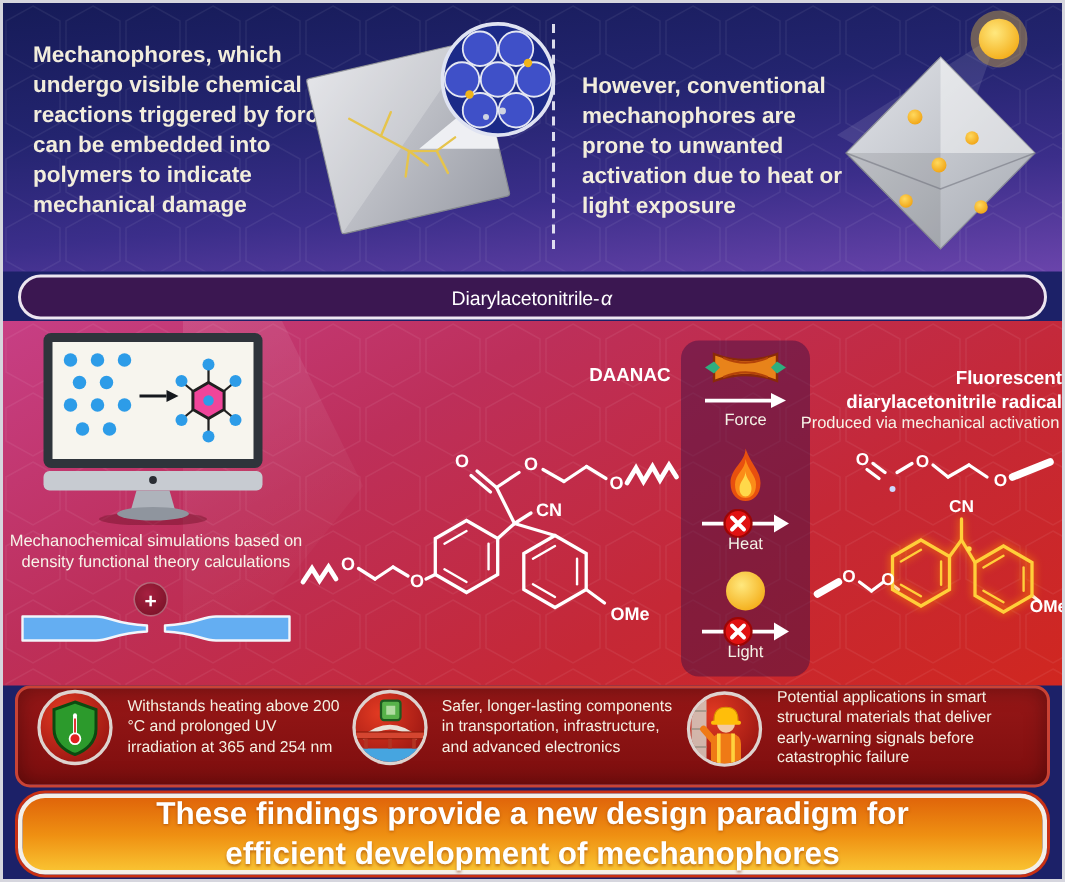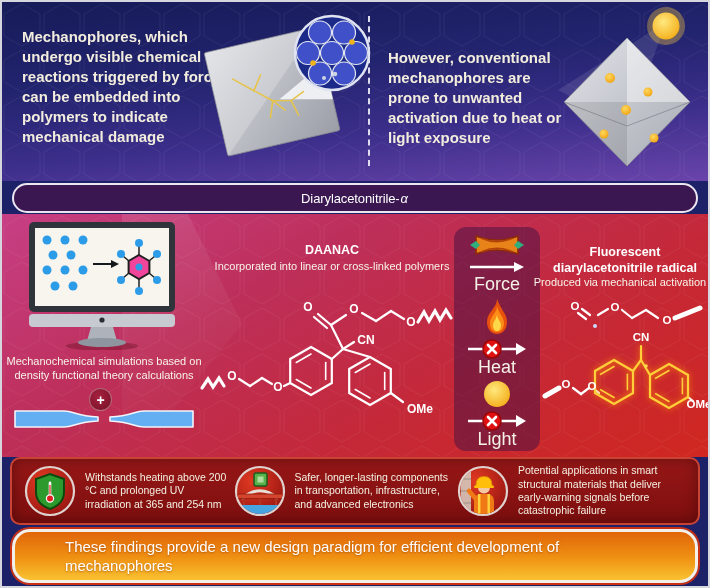--- a/index.html
+++ b/index.html
@@ -31,46 +31,46 @@
   .mid-chevron{position:absolute;left:120px;top:0;width:120px;height:200px;
     background:linear-gradient(150deg,rgba(255,255,255,.10),rgba(255,255,255,0));
     clip-path:polygon(0 0,55% 0,100% 55%,40% 100%,0 100%);}
   .caption{position:absolute;color:#f7f3e8;text-align:center;font-size:11px;line-height:1.3;}
   .sim-caption{left:4px;top:140px;width:196px;}
   .exp-caption{left:10px;top:219px;width:184px;font-size:11.5px;}
   .plus-circle{position:absolute;left:87px;top:174px;width:21px;height:21px;border-radius:50%;
     background:radial-gradient(circle at 40% 35%,#a62040,#741024);
     border:1px solid rgba(255,255,255,.35);
     color:#fff;font-weight:700;font-size:14px;display:flex;align-items:center;justify-content:center;}
-  .col-title{position:absolute;color:#fff;font-weight:700;font-size:12.5px;text-align:center;line-height:1.25;}
+  .col-title{position:absolute;color:#fff;font-weight:700;font-size:12.5px;text-align:right;line-height:1.25;}
   .daanac-title{left:215px;top:29px;width:230px;}
   .daanac-subtitle{left:203px;top:45px;width:254px;}
   .radical-title{left:540px;top:31px;width:166px;}
   .radical-subtitle{left:526px;top:61px;width:184px;}
   .stimuli-band{position:absolute;left:452px;top:13px;width:86px;height:224px;
     background:rgba(50,14,68,.45);border-radius:12px;}
-  .stim-label{position:absolute;left:452px;width:86px;text-align:center;color:#f4f1e6;font-size:18px;}
+  .stim-label{position:absolute;left:452px;width:86px;text-align:center;color:#f4f1e6;font-size:11px;}
   svg text{font-family:"Liberation Sans",sans-serif;}
   
   .benefits-band{position:absolute;left:8px;top:455px;width:690px;height:68px;box-sizing:border-box;
     background:linear-gradient(180deg,#971717 0%,#7d0e0e 100%);
     border:2px solid #c94335;border-radius:10px;
-    display:flex;align-items:center;justify-content:space-between;padding:12px 12px;
+    display:flex;align-items:flex-start;justify-content:space-between;padding:0 12px;
     box-shadow:inset 0 0 14px rgba(0,0,0,.35);}
   .benefit-item{display:flex;align-items:center;gap:9px;}
   .benefit-text{color:#f4f0e2;font-size:10.5px;line-height:1.28;}
   .benefit-text.b1{width:148px;}
   .benefit-text.b2{width:168px;}
   .benefit-text.b3{width:162px;}
   
   .footer-banner{position:absolute;left:10px;top:527px;width:686px;height:54px;box-sizing:border-box;
     background:linear-gradient(180deg,#e0650a 0%,#ef9012 52%,#f9c231 100%);
     border:3px solid #f3efe9;border-radius:18px;box-shadow:0 0 0 2px #c93014;
     display:flex;align-items:center;justify-content:center;}
-  .footer-text{color:#fff;font-weight:400;font-size:15px;line-height:1.3;
+  .footer-text{color:#fff;font-weight:700;font-size:21px;text-align:center;line-height:1.3;
     max-width:580px;text-shadow:0 1px 2px rgba(140,50,0,.55);}
 </style>
 </head>
 <body>
 
 <div class="poster">
 
   <div class="top-section">
     <svg class="hex-overlay" width="706" height="179">
       <defs>
@@ -224,21 +224,20 @@
     <div class="plus-circle">+</div>
 
     <svg class="layer" style="left:10px;top:190px;" width="184" height="30" viewBox="0 0 184 30">
       <g fill="#64aef2" stroke="#f2f5fa" stroke-width="1.6" stroke-linejoin="round">
         <path d="M3,7 L52,7 C62,7 64,12 86,13 L86,17 C64,18 62,23 52,23 L3,23 Z"></path>
         <path d="M181,7 L132,7 C122,7 120,12 98,13 L98,17 C120,18 122,23 132,23 L181,23 Z"></path>
       </g>
     </svg>
 
     <div class="col-title daanac-title">DAANAC</div>
-    <div class="caption daanac-subtitle">Incorporated into linear or cross-linked polymers</div>
 
     <svg class="layer" style="left:196px;top:78px;" width="260" height="152" viewBox="0 0 260 152">
       <g stroke="#ffffff" stroke-width="2.2" fill="none" stroke-linecap="round">
 
         <line x1="145" y1="57" x2="133" y2="33"></line>
         <line x1="133" y1="33" x2="120" y2="22"></line>
         <line x1="129" y1="36" x2="116" y2="25"></line>
         <line x1="133" y1="33" x2="148" y2="23"></line>
         <line x1="164" y1="21" x2="178" y2="29"></line>
         <line x1="178" y1="29" x2="193" y2="19"></line>

